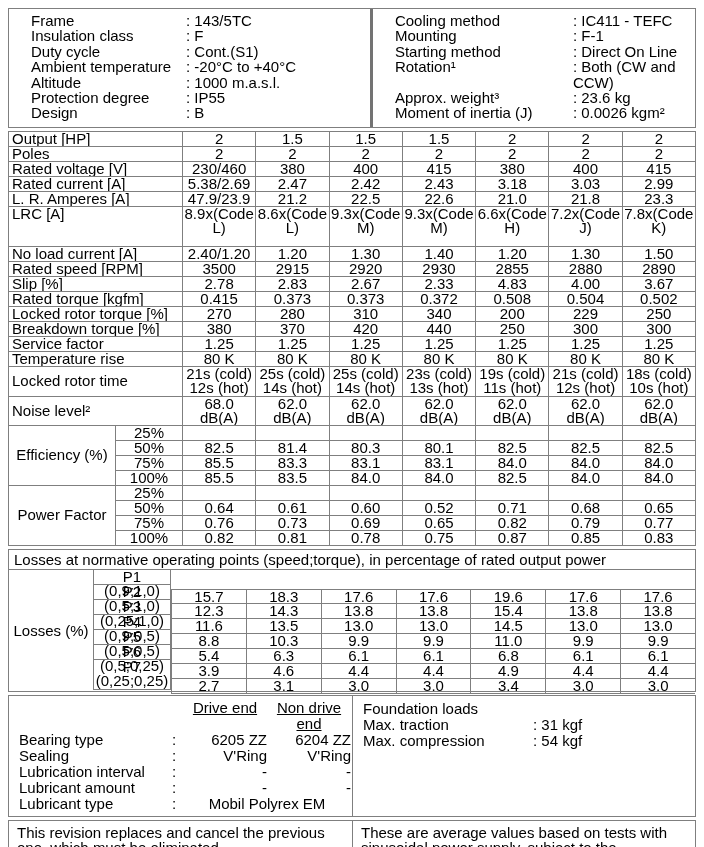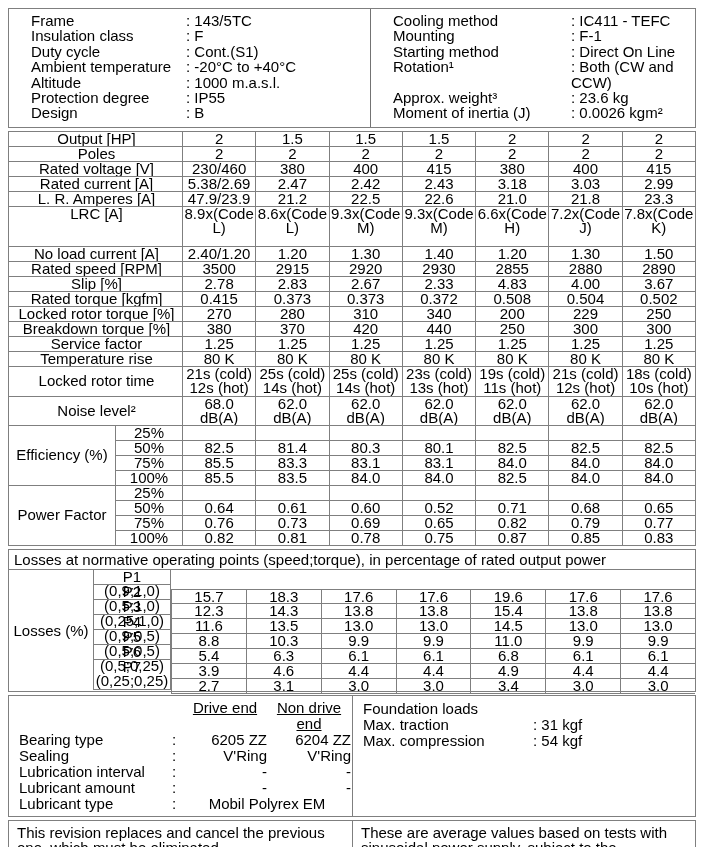--- a/index.html
+++ b/index.html
@@ -6,33 +6,33 @@
   html, body { background: #ffffff; }
   .page {
     width: 704px; height: 847px; background: #ffffff; overflow: hidden;
     font-family: "Liberation Sans", sans-serif; font-size: 15px; color: #000;
     padding: 8px; position: relative;
   }
 
   
   .info { display: flex; border: 1px solid #7f7f7f; width: 688px; }
   .info .ihalf { width: 50%; padding: 4px 4px 6px 22px; }
-  .info .ihalf + .ihalf { border-left: 1px solid #737373; margin-left: 36px; }
+  .info .ihalf + .ihalf { border-left: 3px solid #737373; margin-left: 36px; }
   .info-row { display: flex; line-height: 15.4px; }
   .info-label { width: 155px; flex: 0 0 auto; }
   .ihalf-right .info-label { width: 178px; }
   .info-value::before { content: ": "; }
 
   
   table { border-collapse: collapse; table-layout: fixed; width: 688px; }
   table.spec { margin-top: 3px; }
   table.perf { margin-top: -1px; }
   td { border: 1px solid #7f7f7f; text-align: center; line-height: 14px; height: 15px;
        padding: 0 1px; white-space: pre-line; overflow: hidden; }
-  td.lbl { text-align: center; padding-left: 3px; }
+  td.lbl { text-align: left; padding-left: 3px; }
   tr.lrc td { height: 40px; vertical-align: top; }
   tr.two td { height: 30px; }
   td.glabel { text-align: center; }
   td.pct { text-align: center; }
 
   
   .losses { border: 1px solid #7f7f7f; margin-top: 3px; width: 688px; }
   .losses-header { padding: 2px 5px; line-height: 15px; border-bottom: 1px solid #7f7f7f; }
   .losses-body { display: flex; height: 121px; }
   .l-label { width: 84px; flex: 0 0 auto; display: flex; align-items: center; justify-content: center; }

